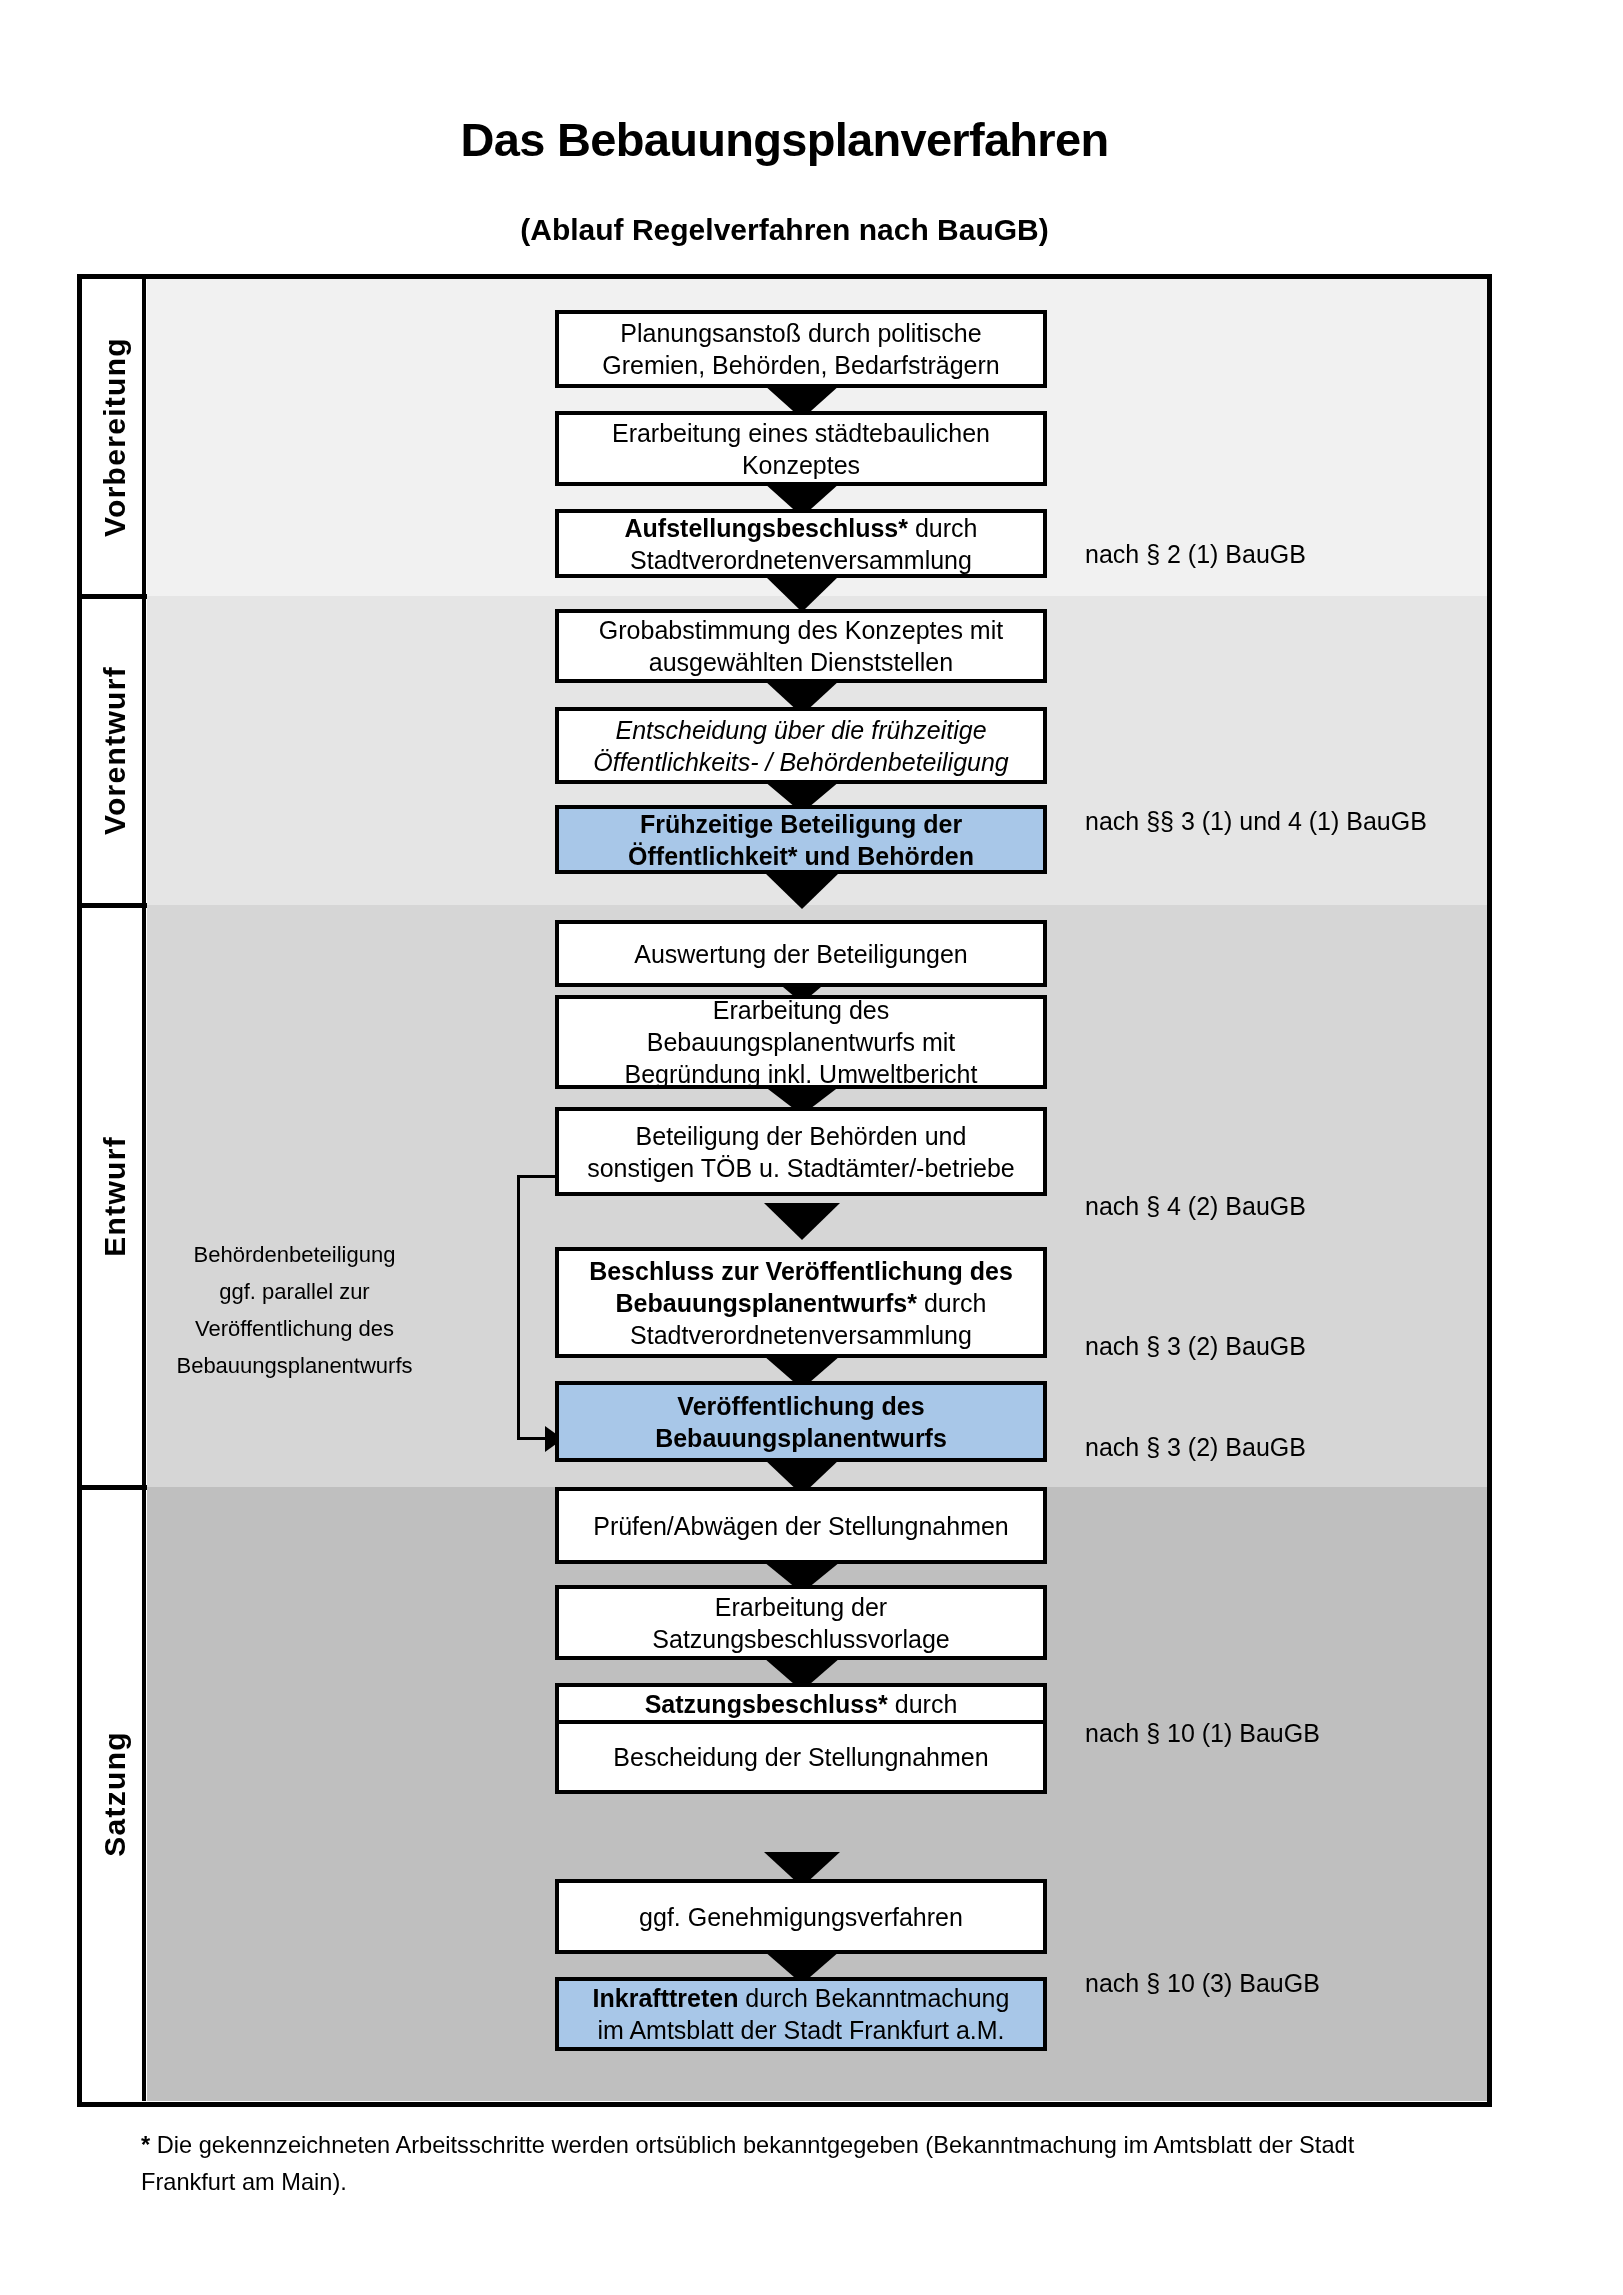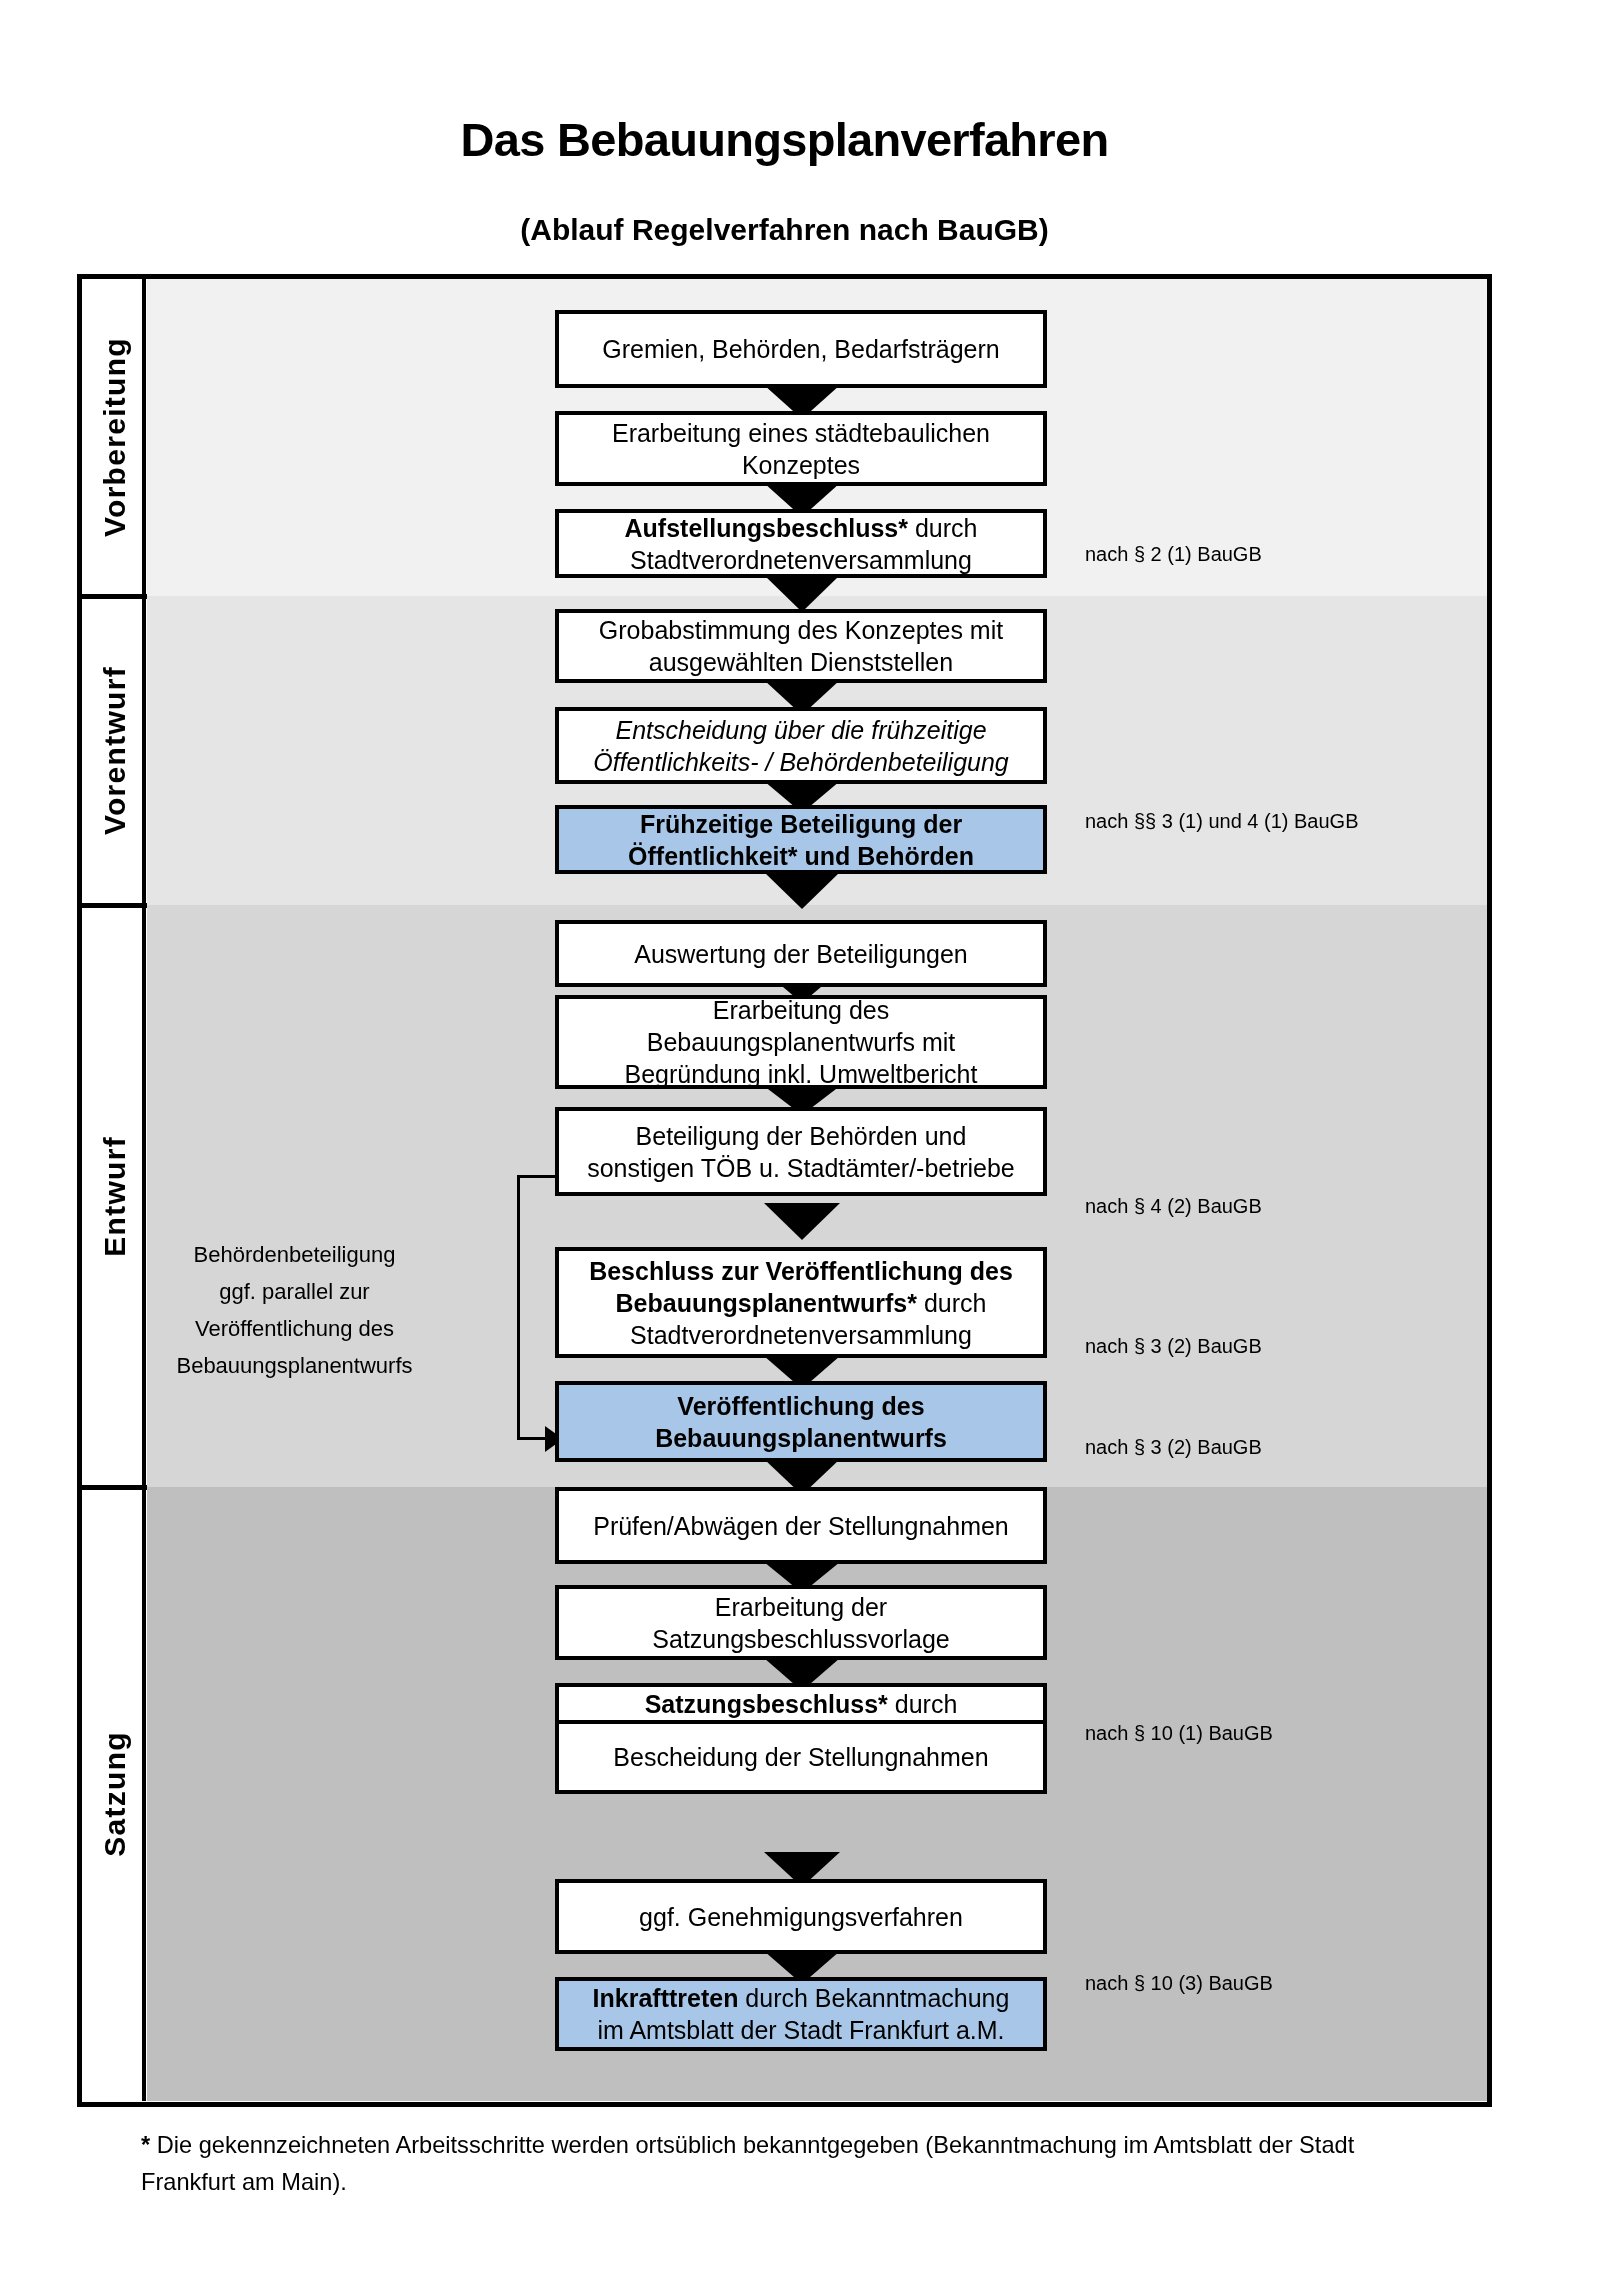--- a/index.html
+++ b/index.html
@@ -41,21 +41,21 @@
             text-align:center;font-size:25px;line-height:32px;z-index:3;}
   .flow-box.blue{background:#a8c7e8;}
   .box-line{white-space:nowrap;}
 
   
   .arrow-down{position:absolute;left:764px;width:0;height:0;
               border-left:38px solid transparent;border-right:38px solid transparent;
               border-top:31px solid #000;z-index:2;}
 
   
-  .ref-label{position:absolute;left:1085px;transform:translateY(-50%);font-size:20px;white-space:nowrap;z-index:3;}
+  .ref-label{position:absolute;left:1085px;transform:translateY(-50%);font-size:25px;white-space:nowrap;z-index:3;}
 
   
   .side-note{position:absolute;left:167px;top:1236px;width:255px;text-align:center;
              font-size:22px;line-height:37px;z-index:3;}
   .side-note span{display:block;}
   .bracket{position:absolute;left:517px;top:1175px;width:38px;height:265px;box-sizing:border-box;
            border-left:3.9px solid #000;border-top:3.9px solid #000;border-bottom:3.9px solid #000;z-index:2;}
   .bracket-head{position:absolute;left:545px;top:1426px;width:0;height:0;
                 border-top:13px solid transparent;border-bottom:13px solid transparent;
                 border-left:18.3px solid #000;z-index:3;}
@@ -100,20 +100,21 @@
     <span>Behördenbeteiligung</span>
     <span>ggf. parallel zur</span>
     <span>Veröffentlichung des</span>
     <span>Bebauungsplanentwurfs</span>
   </div>
   <div class="bracket"></div>
   <div class="bracket-head"></div>
 
   <div id="flow-canvas">
       <div class="flow-box" style="top: 310px; height: 78px;">
+        <div class="box-line"><span>Planungsanstoß durch politische</span></div>
         <div class="box-line"><span>Gremien, Behörden, Bedarfsträgern</span></div>
       </div>
       <div class="arrow-down" style="top: 385px; border-top-width: 34px;"></div>
       <div class="flow-box" style="top: 411px; height: 75px;">
         <div class="box-line"><span>Erarbeitung eines städtebaulichen</span></div>
         <div class="box-line"><span>Konzeptes</span></div>
       </div>
       <div class="arrow-down" style="top: 483px; border-top-width: 34px;"></div>
       <div class="flow-box" style="top: 509px; height: 69px;">
         <div class="box-line"><span class="b">Aufstellungsbeschluss*</span><span> durch</span></div>

